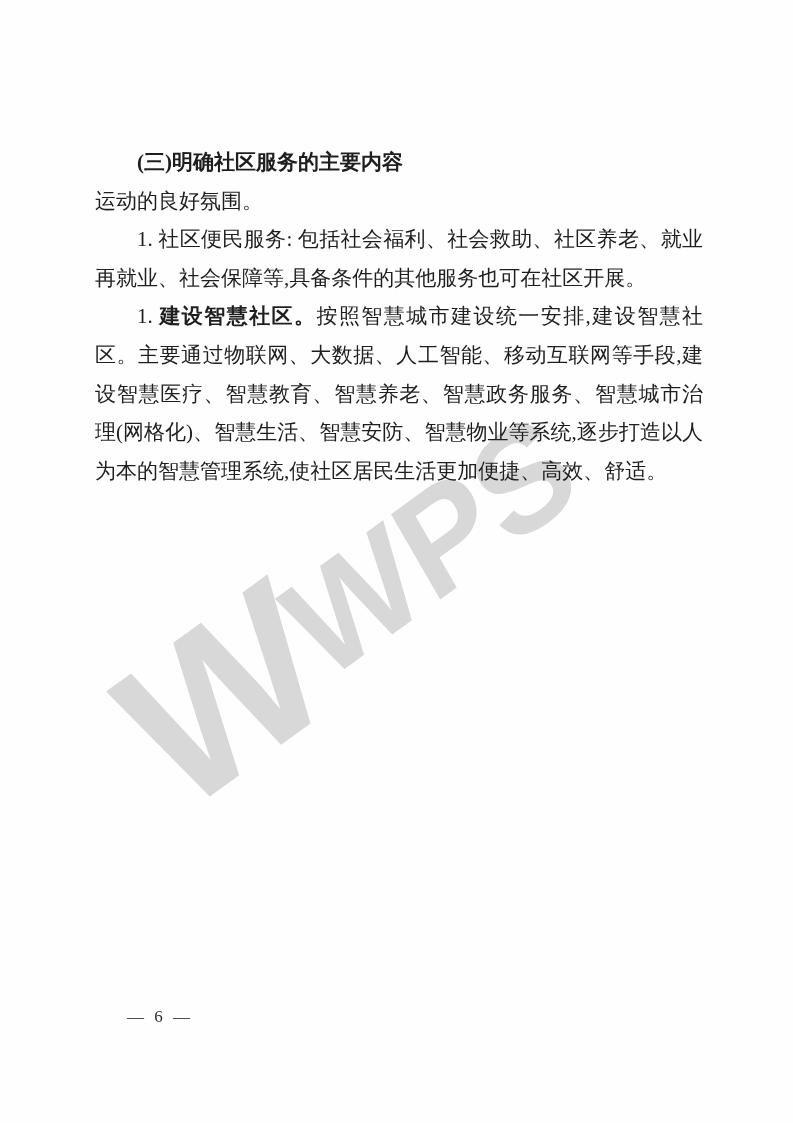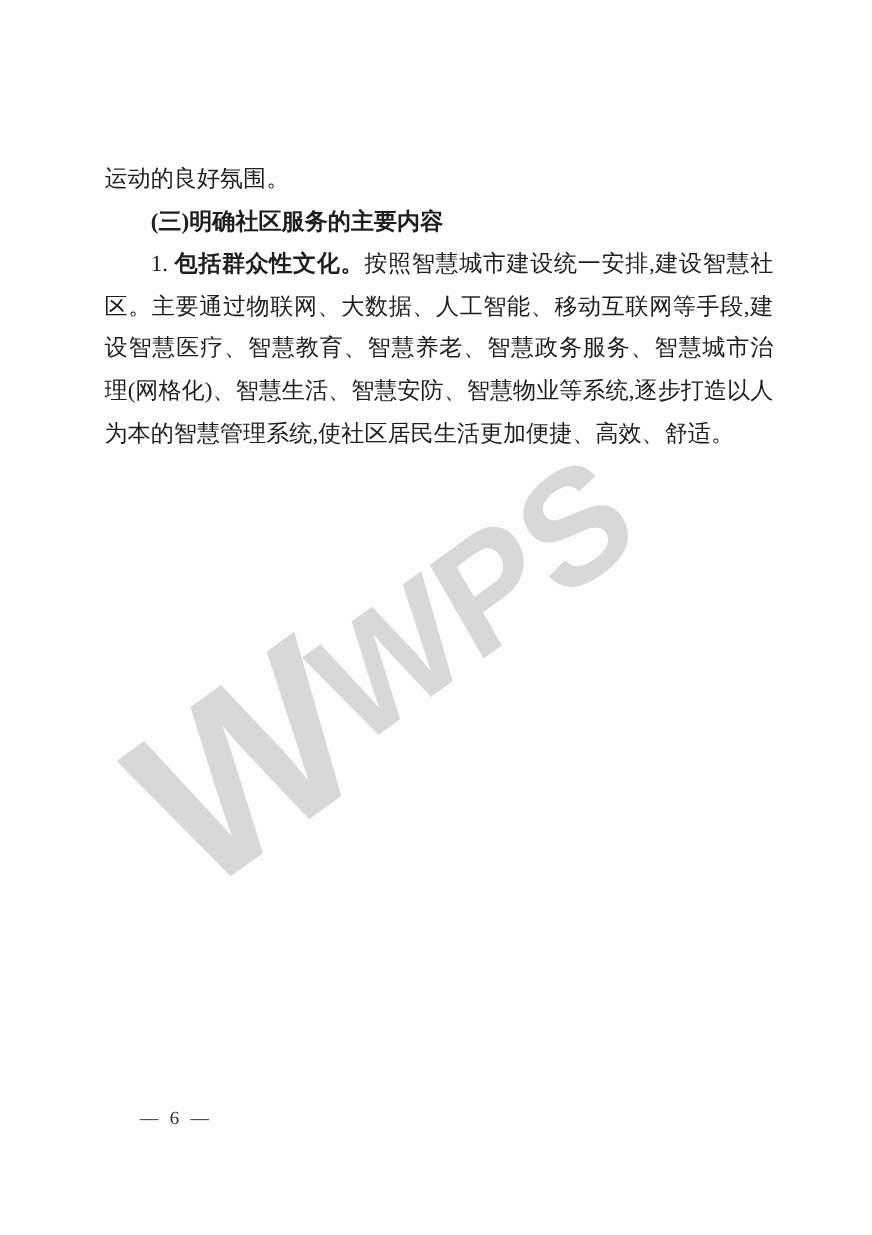--- a/index.html
+++ b/index.html
@@ -92,20 +92,21 @@
 <body>
 
 <div class="page">
 
   <div class="watermark" style="color: rgb(216, 216, 216);">
     <span class="wm-logo">W</span>
     <span class="wm-letters">WPS</span>
   </div>
 
   <div class="content" id="content">
+      <p class="para heading">(三)明确社区服务的主要内容</p>
       <p class="para plain">运动的良好氛围。</p>
-      <p class="para heading">(三)明确社区服务的主要内容</p>
-      <p class="para item-lead"><span>1. </span><span class="lead">包括群众性文化。</span><span>按照智慧城市建设统一安排,建设智慧社区。主要通过物联网、大数据、人工智能、移动互联网等手段,建设智慧医疗、智慧教育、智慧养老、智慧政务服务、智慧城市治理(网格化)、智慧生活、智慧安防、智慧物业等系统,逐步打造以人为本的智慧管理系统,使社区居民生活更加便捷、高效、舒适。</span></p>
+      <p class="para item">1. 社区便民服务: 包括社会福利、社会救助、社区养老、就业再就业、社会保障等,具备条件的其他服务也可在社区开展。</p>
+      <p class="para item-lead"><span>1. </span><span class="lead">建设智慧社区。</span><span>按照智慧城市建设统一安排,建设智慧社区。主要通过物联网、大数据、人工智能、移动互联网等手段,建设智慧医疗、智慧教育、智慧养老、智慧政务服务、智慧城市治理(网格化)、智慧生活、智慧安防、智慧物业等系统,逐步打造以人为本的智慧管理系统,使社区居民生活更加便捷、高效、舒适。</span></p>
     </div>
 
   <div class="page-number">— 6 —</div>
 
 </div>
 
 </body></html>

